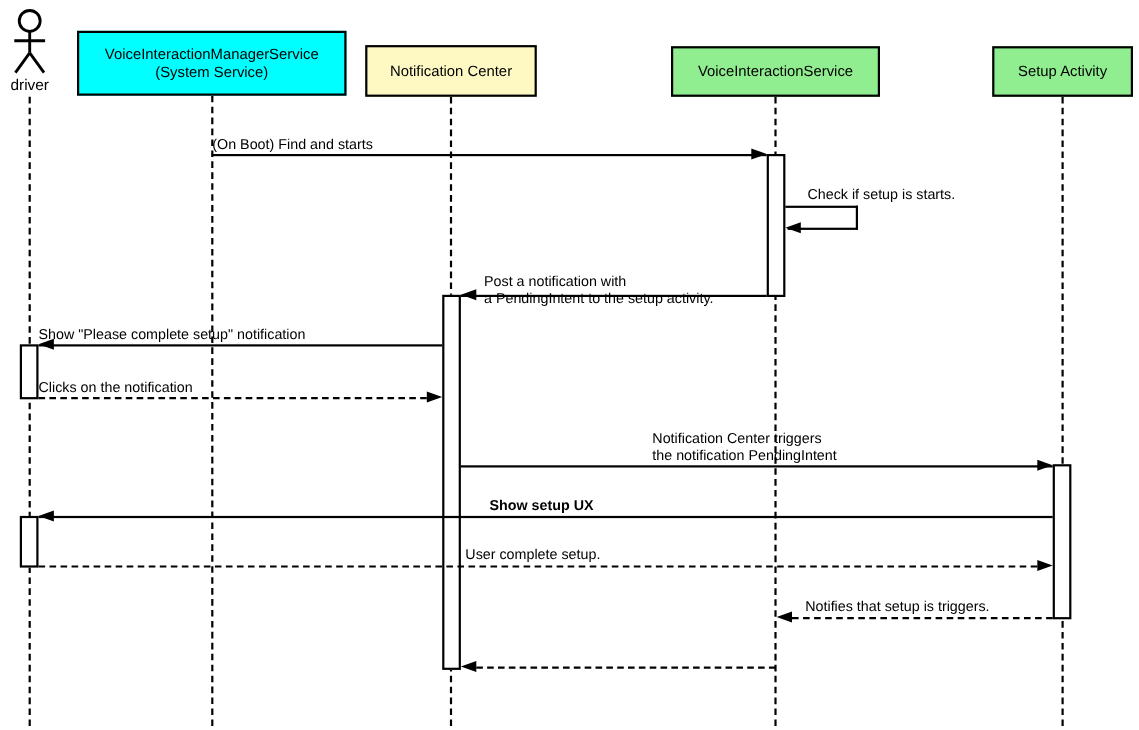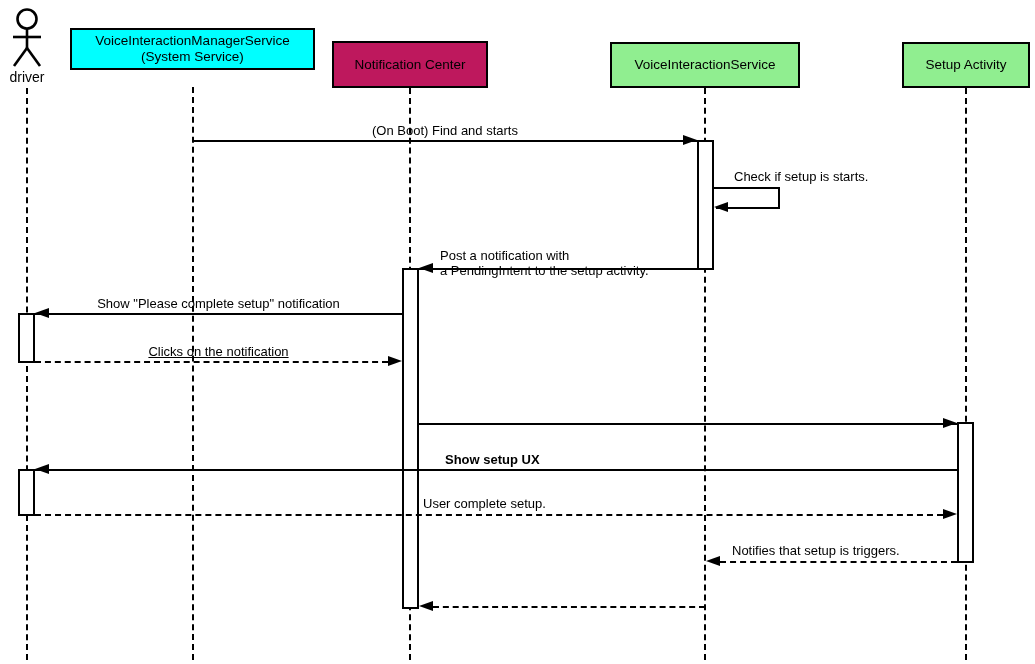--- a/index.html
+++ b/index.html
@@ -15,21 +15,21 @@
     text-align:center; white-space:pre-line; line-height:16px; font-size:13.5px;
   }
   .activation { position:absolute; width:17px; background:#ffffff; border:2px solid #000; box-sizing:border-box; }
   .msg-line { position:absolute; height:0; border-top:2px solid #000; }
   .msg-line.dashed { border-top-style:dashed; }
   .msg-vline { position:absolute; width:0; border-left:2px solid #000; }
   .arrow { position:absolute; width:0; height:0; border-style:solid; }
   .arrow.right { border-width:5.5px 0 5.5px 14px; border-color:transparent transparent transparent #000; }
   .arrow.left  { border-width:5.5px 14px 5.5px 0; border-color:transparent #000 transparent transparent; }
   .msg-label { position:absolute; white-space:pre-line; line-height:15px; }
-  .center { text-align:center; }
+  .center { }
   .actor-label { position:absolute; text-align:center; font-size:14px; }
 </style>
 </head>
 <body>
 
 <div class="canvas">
 
   <svg style="position:absolute;left:5px;top:6px;" width="44" height="64" viewBox="0 0 44 64" fill="none" stroke="#000" stroke-width="2.6">
     <circle cx="22" cy="13" r="9.5"></circle>
     <line x1="22" y1="22.5" x2="22" y2="42"></line>
@@ -38,25 +38,25 @@
     <line x1="22" y1="42" x2="35" y2="60"></line>
   </svg>
   <div class="actor-label" style="left:-3px;top:69px;width:60px;">driver</div>
 
   <div class="lifeline" style="left:26px;top:88px;height:572px;"></div>
   <div class="lifeline" style="left:192px;top:87px;height:573px;"></div>
   <div class="lifeline" style="left:409px;top:88px;height:572px;"></div>
   <div class="lifeline" style="left:704px;top:88px;height:572px;"></div>
   <div class="lifeline" style="left:965px;top:88px;height:572px;"></div>
 
-  <div class="pbox" style="left: 70px; top: 28px; width: 245px; height: 42px; background-color: rgb(0, 255, 255);">
+  <div class="pbox" style="left: 70px; top: 28px; width: 245px; height: 59px; background-color: rgb(0, 255, 255);">
     <span>VoiceInteractionManagerService
 (System Service)</span>
   </div>
-  <div class="pbox" style="left: 332px; top: 41px; width: 156px; height: 47px; background-color: #be185d;">
+  <div class="pbox" style="left: 332px; top: 41px; width: 156px; height: 47px; background-color: #fef9c3;">
     <span>Notification Center</span>
   </div>
   <div class="pbox" style="left: 902px; top: 42px; width: 128px; height: 46px; background-color: rgb(144, 238, 144);">
     <span>Setup Activity</span>
   </div>
   <div class="pbox" style="left: 610px; top: 42px; width: 190px; height: 46px; background-color: rgb(144, 238, 144);">
     <span>VoiceInteractionService</span>
   </div>
 
   <div class="activation" style="left:697px;top:140px;height:130px;"></div>
@@ -79,24 +79,26 @@
   <div class="arrow left" style="left:419px;top:263px;"></div>
   <div class="msg-label" style="left:440px;top:236px;margin-top:12px;">Post a notification with
 a PendingIntent to the setup activity.</div>
 
   <div class="msg-line" style="left:35px;top:313px;width:367px;"></div>
   <div class="arrow left" style="left:35px;top:308px;"></div>
   <div class="msg-label center" style="left:35px;top:296px;width:367px;">Show "Please complete setup" notification</div>
 
   <div class="msg-line dashed" style="left:35px;top:361px;width:353px;"></div>
   <div class="arrow right" style="left:388px;top:356px;"></div>
-  <div class="msg-label center" style="left:35px;top:344px;width:367px;text-decoration:underline;">Clicks on the notification</div>
+  <div class="msg-label center" style="left:35px;top:344px;width:367px;">Clicks on the notification</div>
 
   <div class="msg-line" style="left:419px;top:423px;width:538px;"></div>
   <div class="arrow right" style="left:943px;top:418px;"></div>
+  <div class="msg-label" style="left:593px;top:391px;">Notification Center triggers
+the notification PendingIntent</div>
 
   <div class="msg-line" style="left:35px;top:469px;width:922px;"></div>
   <div class="arrow left" style="left:35px;top:464px;"></div>
   <div class="msg-label" style="left:445px;top:452px;font-weight:bold;">Show setup UX</div>
 
   <div class="msg-line dashed" style="left:35px;top:514px;width:908px;"></div>
   <div class="arrow right" style="left:943px;top:509px;"></div>
   <div class="msg-label" style="left:423px;top:496px;">User complete setup.</div>
 
   <div class="msg-line dashed" style="left:720px;top:561px;width:237px;"></div>

